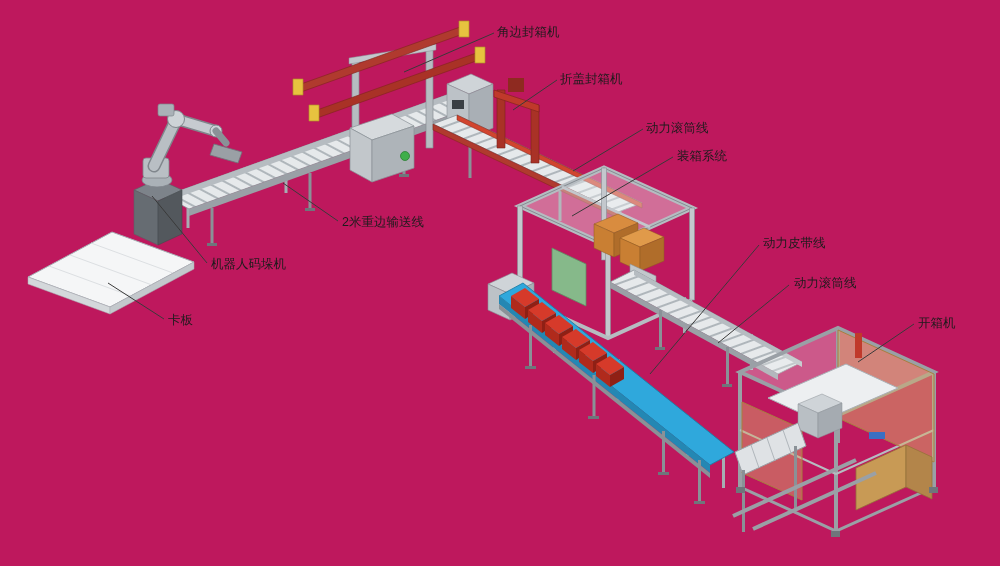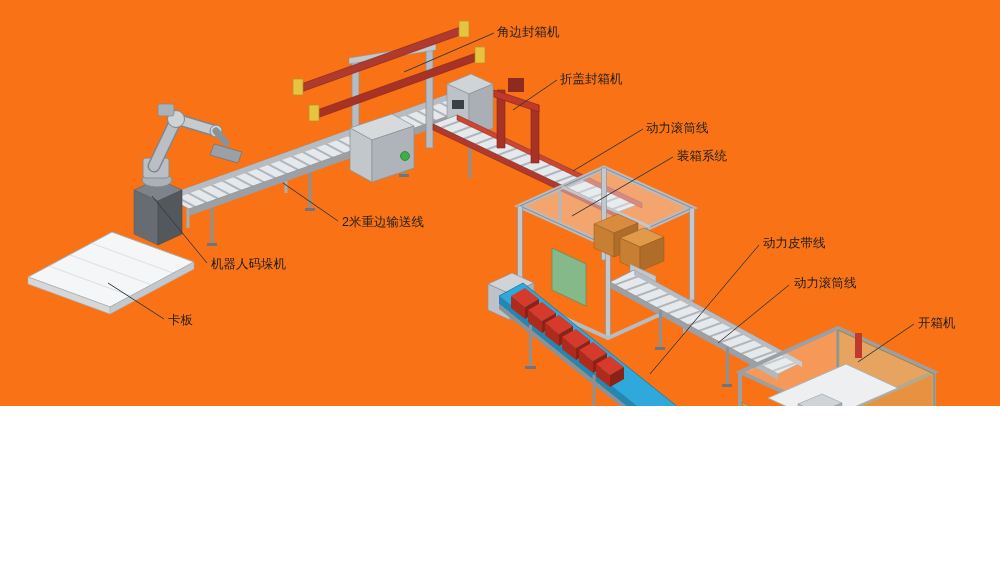--- a/index.html
+++ b/index.html
@@ -1,16 +1,16 @@
 <!DOCTYPE html>
 <html><head>
 <meta charset="utf-8">
 <style>
   html,body{margin:0;padding:0;background:#ffffff;}
-  .stage{position:relative;width:1000px;height:406px;background:#f97316;overflow:hidden;
+  .stage{position:relative;width:1000px;height:566px;background:#be185d;overflow:hidden;
          font-family:"Liberation Sans", sans-serif;}
   svg text{font-family:"Liberation Sans", sans-serif;font-size:12.5px;fill:#1c1c1c;}
   svg [data-name$="-figure"] polygon, svg [data-name$="-figure"] rect{vector-effect:non-scaling-stroke;}
 </style>
 </head>
 <body>
 
 <div class="stage" data-name="packaging-line-diagram">
 <svg width="1000" height="566" viewBox="0 0 1000 566" data-name="diagram-canvas">
   <defs>

